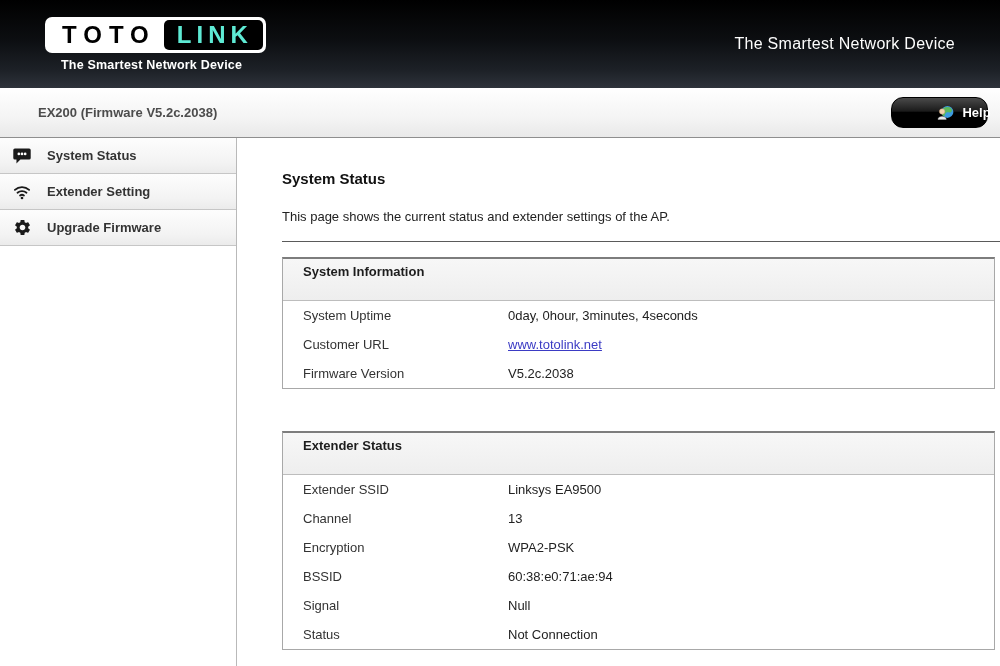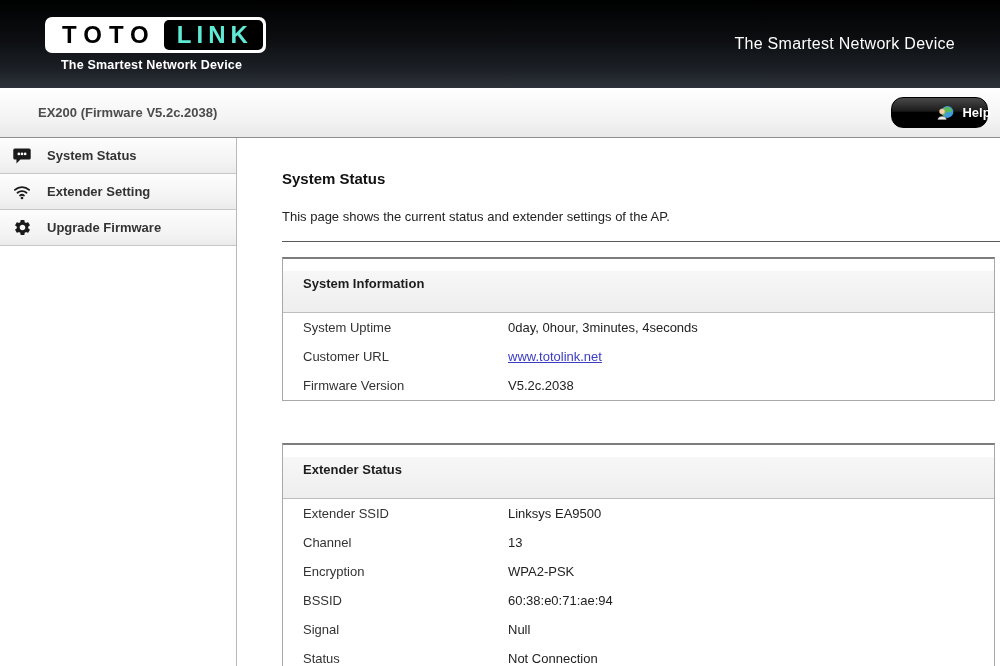--- a/index.html
+++ b/index.html
@@ -83,21 +83,21 @@
 
   .panel {
     border:1px solid #a8a8a8; border-top:2px solid #7d7d7d;
     margin-top:15px; background:#fff;
   }
   .panel + .panel { margin-top:42px; }
   .panel-header {
     height:42px; line-height:26px; padding-left:20px;
     background:linear-gradient(180deg,#f7f7f7,#eeeeee);
     border-bottom:1px solid #bdbdbd;
-    font-size:13px; font-weight:bold; color:#1d1d1d;margin-top:12px;
+    font-size:13px; font-weight:bold; color:#1d1d1d;
   }
   .row { height:29px; display:flex; align-items:center; font-size:13px; }
   .row-label { width:225px; flex:0 0 225px; padding-left:20px; color:#333; }
   .row-value { color:#222; }
   .row-value a { color:#3b3bc4;margin-top:36px; }
 </style>
 </head>
 <body>
 
 <div class="page">

